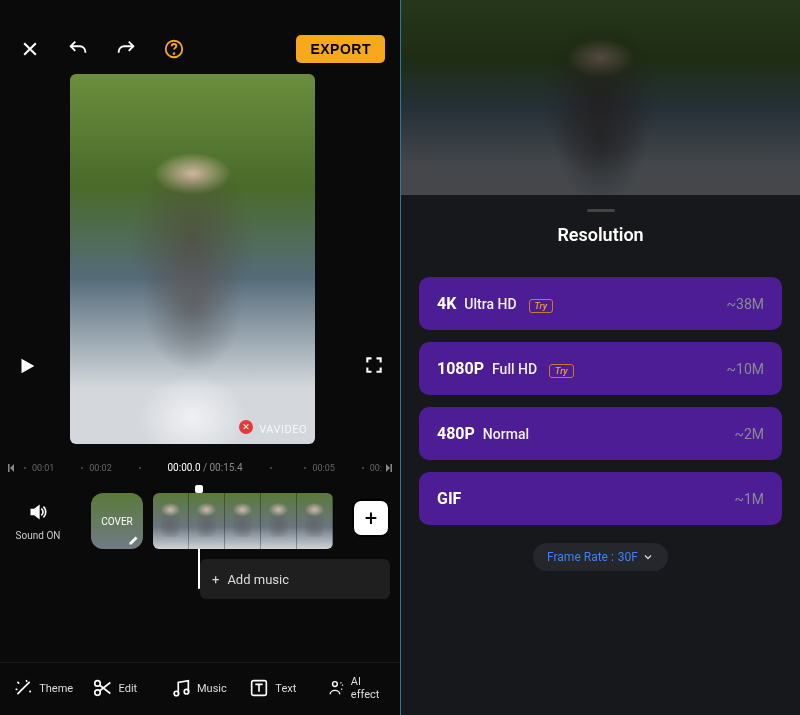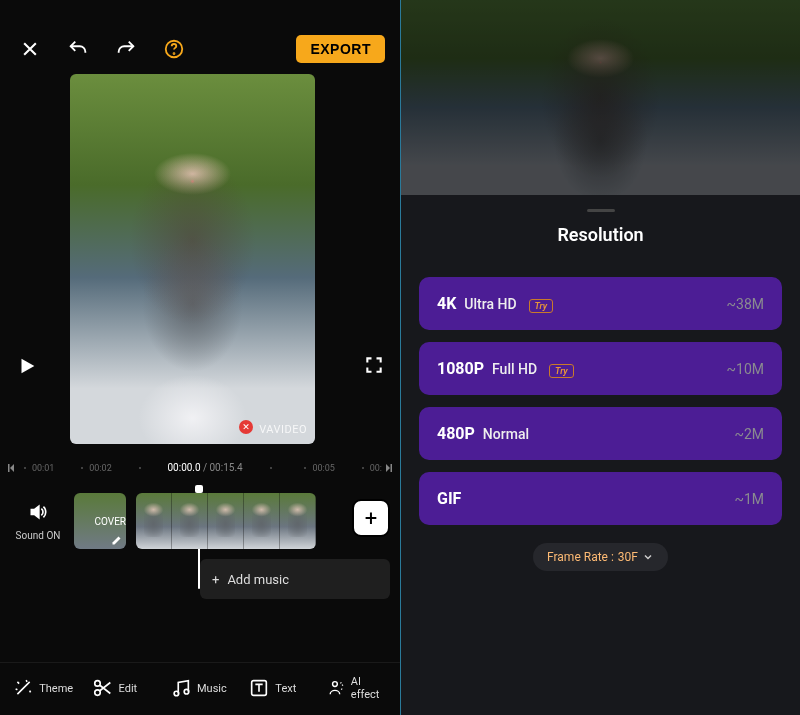--- a/index.html
+++ b/index.html
@@ -31,21 +31,21 @@
 .timecodes .cur { color:#fff; font-size:10px; }
 .timecodes .total { color:#888; font-size:10px; }
 .timecodes .step-left, .timecodes .step-right { width:10px; height:10px; display:flex; align-items:center; justify-content:center; cursor:pointer; }
 .timecodes .stretch { flex:1; display:flex; align-items:center; justify-content:space-between; }
 .tc-item{ display:flex; align-items:center; }
 
 .track-area { padding: 10px 0 0 0; }
 .track-row1 { display:flex; align-items:center; padding: 0 0 0 8px; position:relative; height:60px; }
 .sound-col { width:60px; text-align:center; }
 .sound-col .label { font-size:10px; color:#ccc; margin-top:4px; }
-.cover-thumb { width:52px; height:56px; border-radius:6px; background: linear-gradient(180deg,#5a7a3a 0%,#707a85 100%); margin-left:6px; position:relative; display:flex; align-items:center; justify-content:flex-end; font-size:10px; color:#fff; }
+.cover-thumb { width:52px; height:56px; border-radius:12px; background: linear-gradient(180deg,#5a7a3a 0%,#707a85 100%); margin-left:23px; position:relative; display:flex; align-items:center; justify-content:center; font-size:10px; color:#fff; }
 .cover-thumb .edit-badge { position:absolute; right:3px; bottom:3px; width:12px; height:12px; }
 .playhead { width:2px; height:100px; background:#fff; position:absolute; left:198px; top:-2px; border-radius:2px; }
 .playhead::before { content:""; position:absolute; top:-4px; left:-3px; width:8px; height:8px; background:#fff; border-radius:2px; }
 .clip-strip { display:flex; margin-left:10px; height:56px; border-radius:6px; overflow:hidden; position:relative; }
 .clip-strip .frame { width:36px; height:56px; background: linear-gradient(180deg,#5a7a3a 0%,#6b7580 60%, #d0d4d8 100%); border-right:1px solid rgba(0,0,0,0.3); position:relative;}
 .clip-strip .frame::after{content:"";position:absolute;inset:6px 8px 12px 8px;background:radial-gradient(ellipse 14px 10px at 50% 28%, rgba(220,195,180,0.9) 0%, transparent 70%), radial-gradient(ellipse 18px 24px at 50% 65%, rgba(95,100,105,0.85) 0%, transparent 72%);}
 .add-clip { width:38px; height:38px; border-radius:9px; background:#fff; color:#000; display:flex; align-items:center; justify-content:center; font-size:22px; position:absolute; right:10px; top:8px; cursor:pointer; border:2px solid #000; }
 
 .music-row { margin: 8px 0 0 200px; height:40px; background:#1f1f1f; border-radius:6px; display:flex; align-items:center; padding:0 12px; gap:8px; font-size:13px; color:#ddd; cursor:pointer; width:190px; }
 
@@ -66,21 +66,21 @@
 
 .sheet { flex:1; background:#17181c; border-radius:0; padding:14px 18px 12px 18px; display:flex; flex-direction:column; }
 .grabber { width:28px; height:3px; background:#444; border-radius:2px; margin:0 auto 12px auto; }
 .sheet-title { text-align:center; font-size:18px; font-weight:600; margin-bottom:32px; }
 .res-item { background:#4c1d95; border-radius:10px; padding:17px 18px; display:flex; align-items:center; justify-content:space-between; margin-bottom:12px; cursor:pointer; }
 .res-item .label-wrap { display:flex; align-items:baseline; gap:8px; }
 .res-item .main { font-size:16px; font-weight:700; }
 .res-item .sub { font-size:14px; font-weight:500; color:#eee; }
 .res-item .try-badge { font-size:9px; padding:1px 5px; border:1px solid #c97a2a; border-radius:3px; color:#e8953a; font-style:italic; font-weight:600; margin-left:4px;}
 .res-item .size { font-size:14px; color:#8a8b90; }
-.frame-rate { margin:6px auto 0 auto; background:#26272c; border-radius:18px; padding:7px 14px; font-size:12px; color:#fdba74; display:flex; align-items:center; gap:4px; cursor:pointer; width:fit-content; }
+.frame-rate { margin:6px auto 0 auto; background:#26272c; border-radius:18px; padding:7px 14px; font-size:12px; color:#3b82f6; display:flex; align-items:center; gap:4px; cursor:pointer; width:fit-content; }
 </style>
 </head>
 <body>
 
 <div class="left-panel">
   <div class="top-bar">
     <div class="icon-btn">
       <svg viewBox="0 0 24 24" width="20" height="20" stroke="#fff" stroke-width="2.5" fill="none">
           <path d="M5 5l14 14M19 5L5 19"></path>
         </svg>

